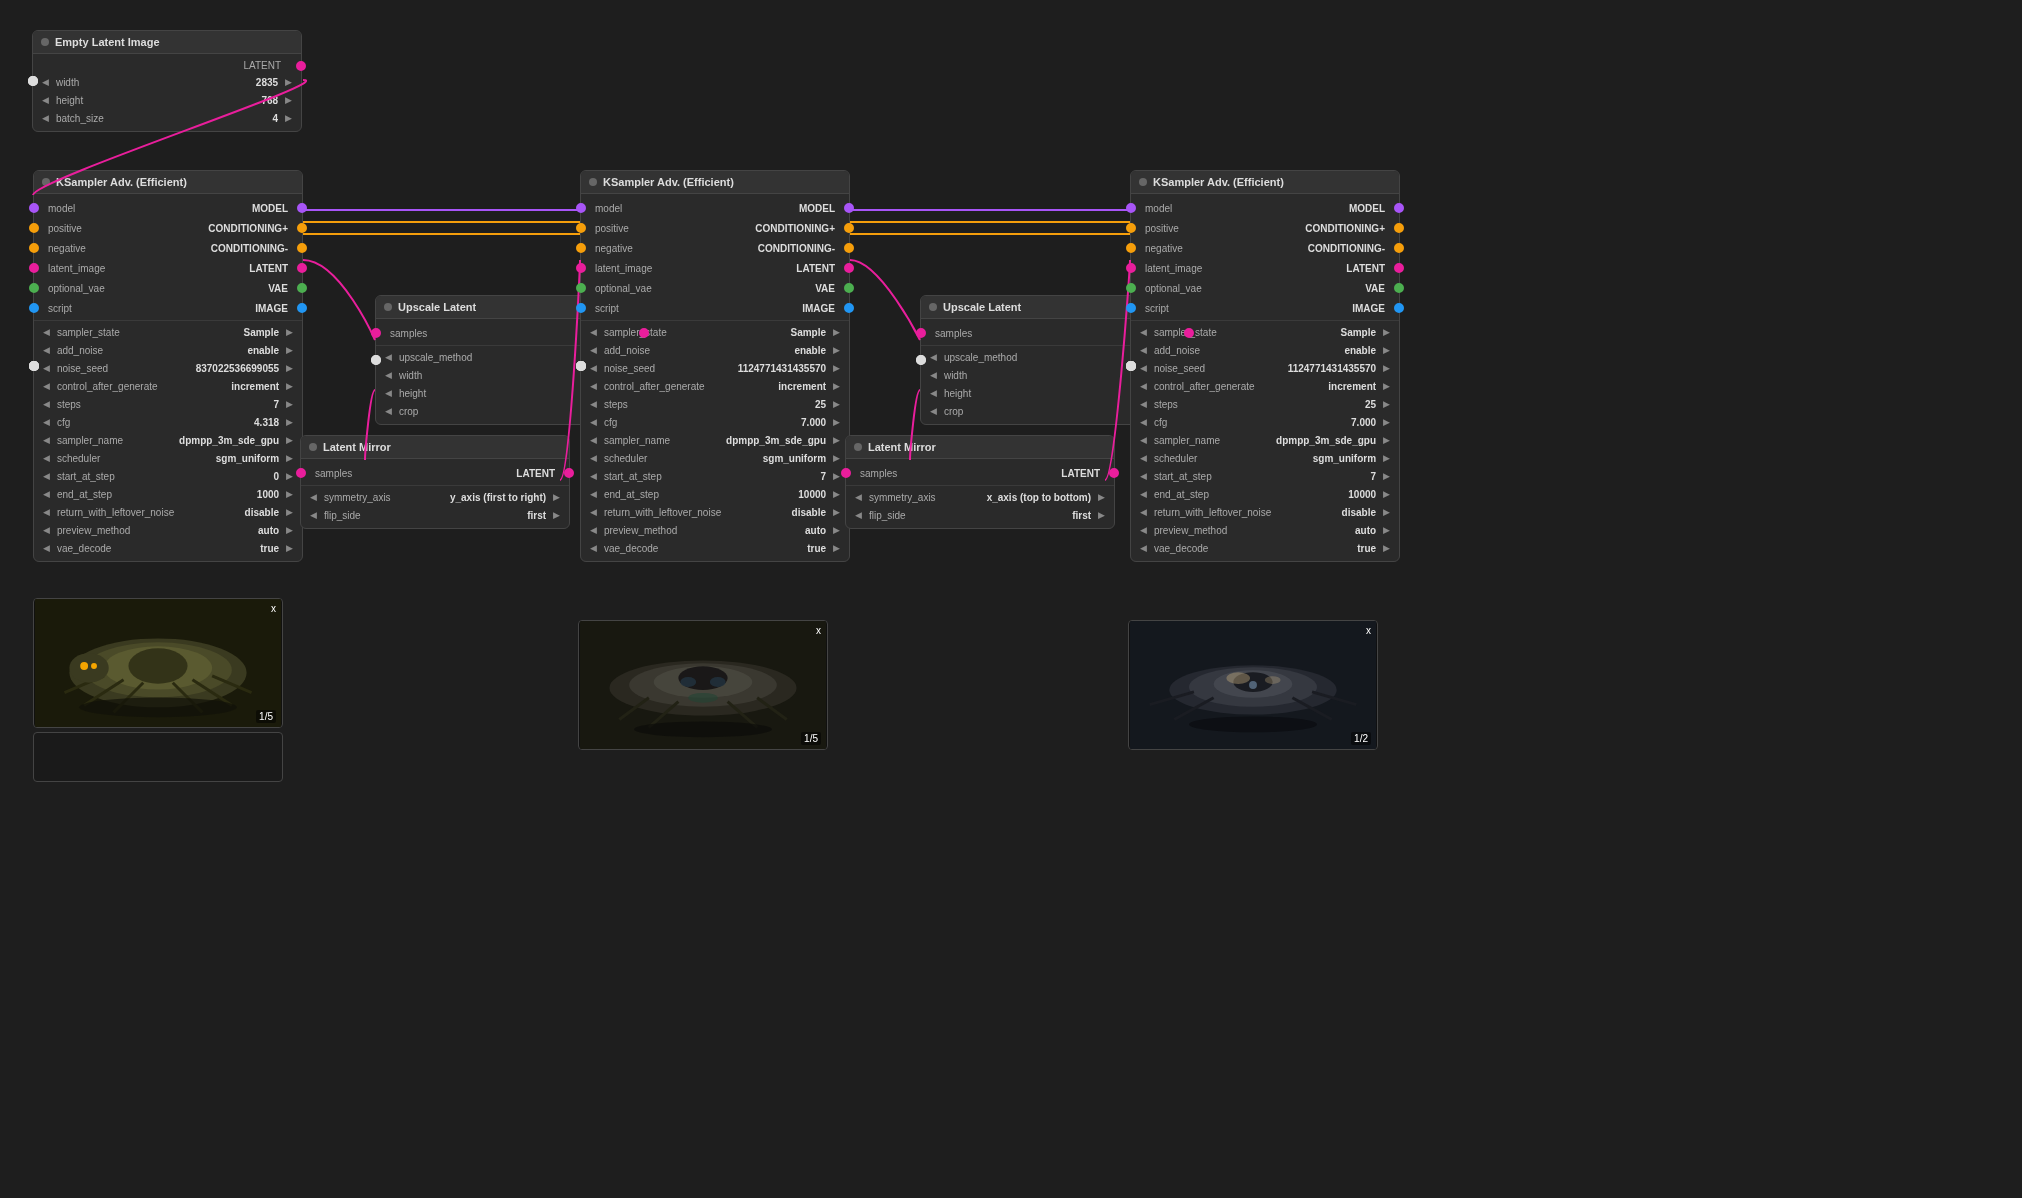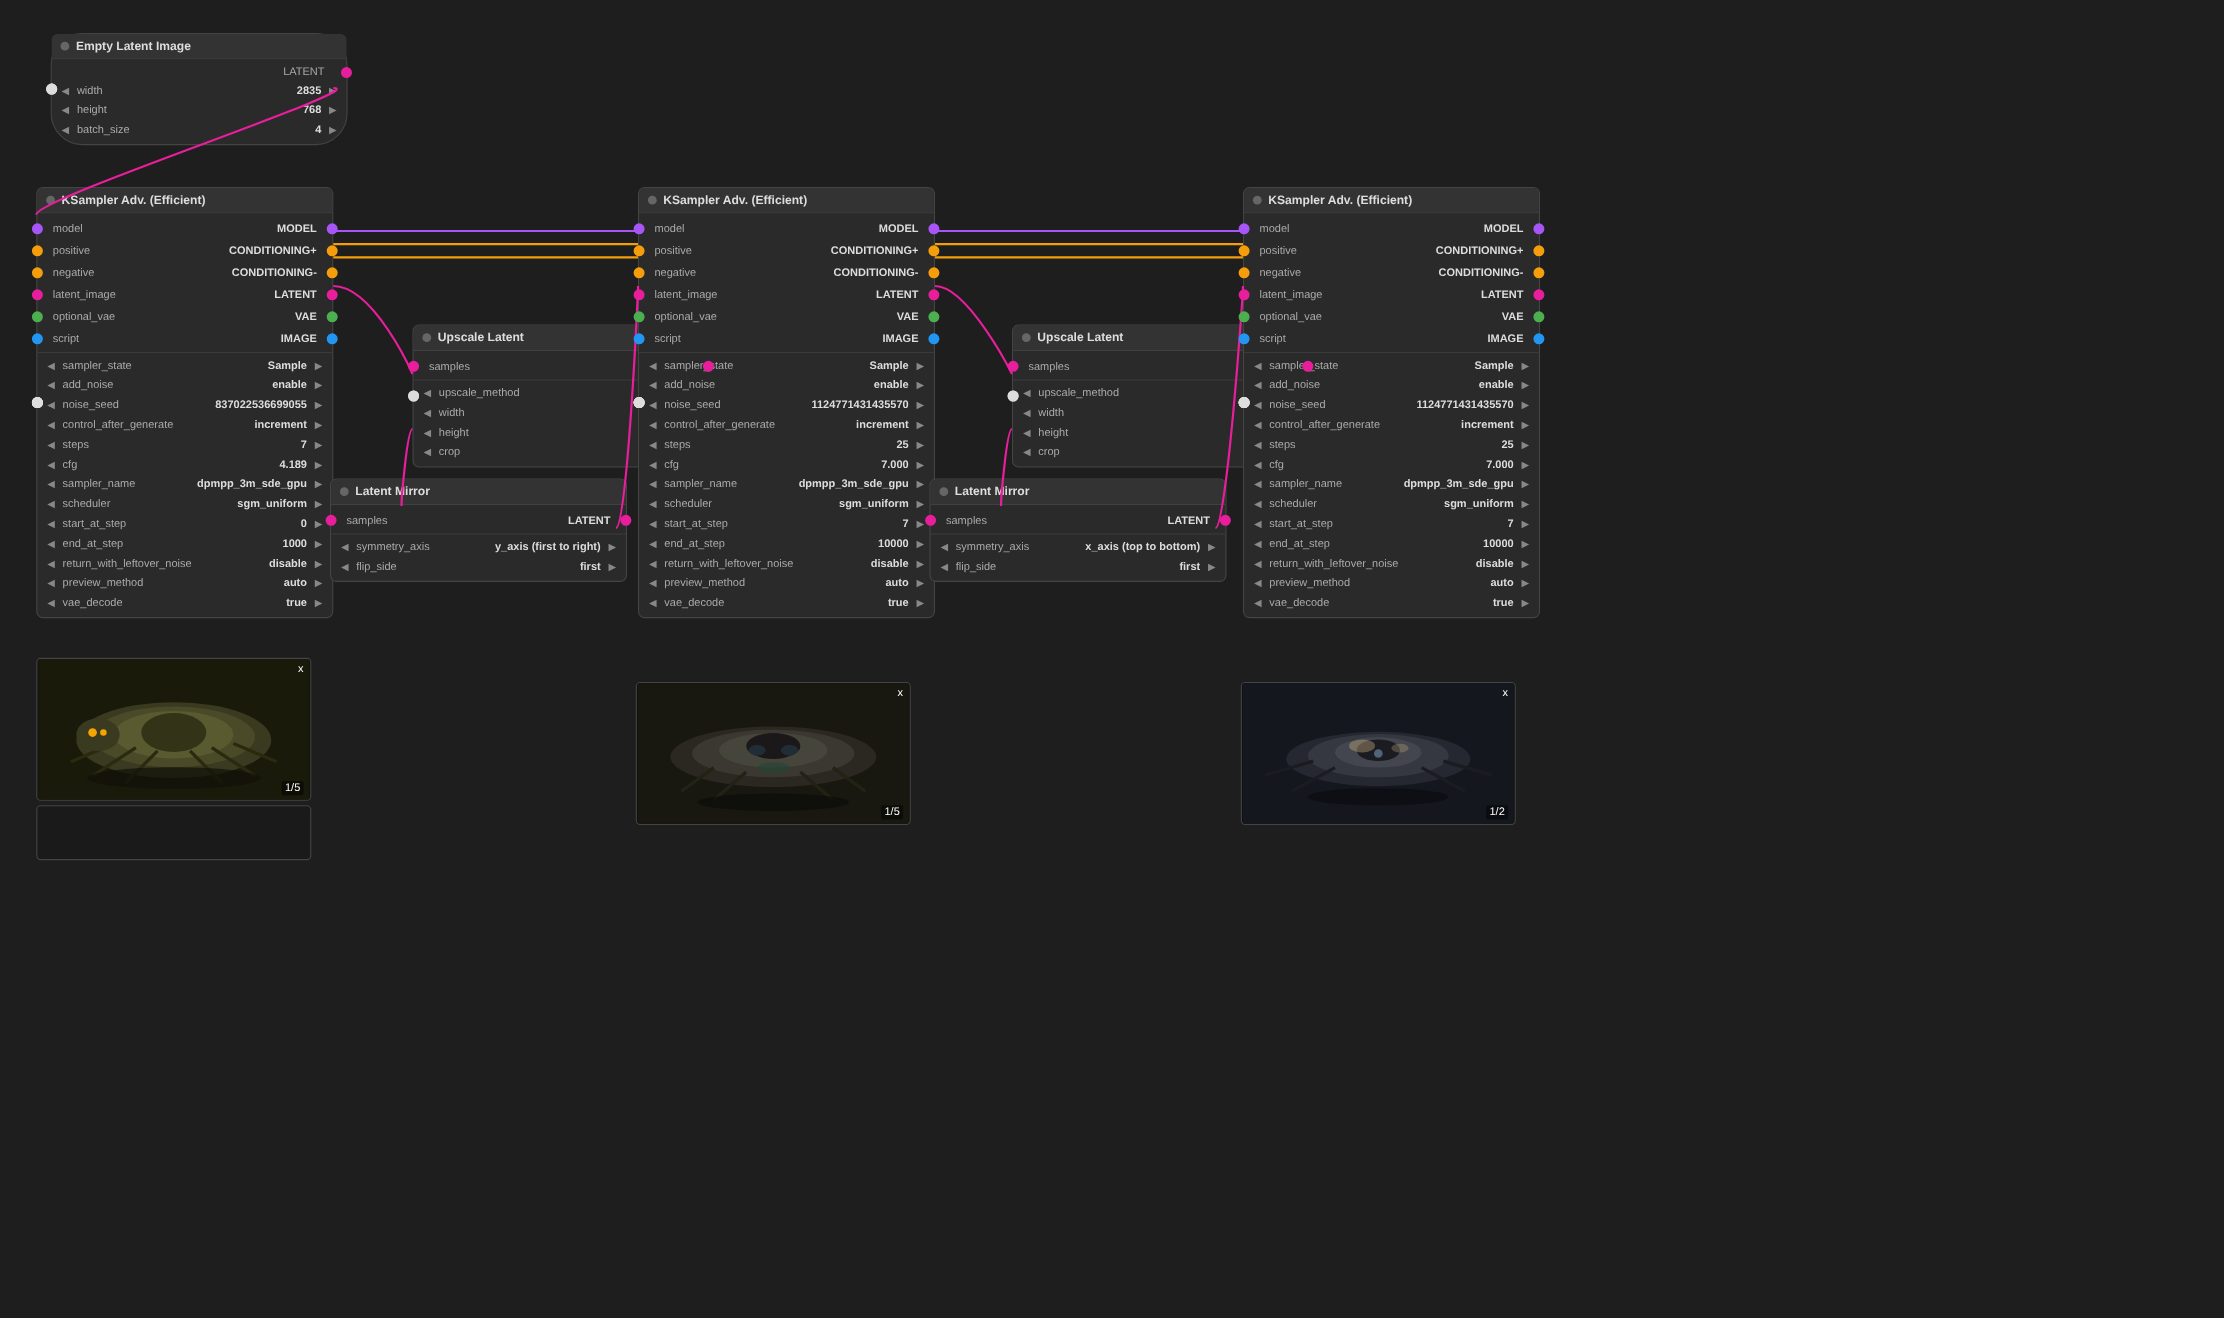--- a/index.html
+++ b/index.html
@@ -187,21 +187,21 @@
 
     <path d="M375,390 C370,390 365,455 365,460" stroke="#e91e9c" stroke-width="2" fill="none"></path>
 
     <path d="M850,260 C880,260 920,340 920,340" stroke="#e91e9c" stroke-width="2" fill="none"></path>
 
     <path d="M920,390 C915,390 910,455 910,460" stroke="#e91e9c" stroke-width="2" fill="none"></path>
 
     <path d="M1105,480 C1115,480 1130,270 1130,260" stroke="#e91e9c" stroke-width="2" fill="none"></path>
   </svg>
 
-  <div class="node" style="left:46px; top:30px; width:270px;border-radius:29px;">
+  <div class="node" style="left:32px; top:30px; width:270px;">
     <div class="node-header">
       <div class="node-header-dot"></div>
       <span class="node-title">Empty Latent Image</span>
     </div>
     <div class="node-body">
 
       <div class="node-output-row" style="position:relative; padding-right:14px;">
         <span class="output-label">LATENT</span>
         <div class="node-connector connector-right connector-latent"></div>
       </div>
@@ -306,21 +306,21 @@
         <div class="node-connector connector-left connector-white" style="left:-5px;"></div>
         <span class="arrow-btn">◀</span>
         <span class="field-name">steps</span>
         <span class="field-value">7</span>
         <span class="arrow-btn">▶</span>
       </div>
       <div class="field-row">
         <div class="node-connector connector-left connector-white" style="left:-5px;"></div>
         <span class="arrow-btn">◀</span>
         <span class="field-name">cfg</span>
-        <span class="field-value">4.189</span>
+        <span class="field-value">4.318</span>
         <span class="arrow-btn">▶</span>
       </div>
       <div class="field-row">
         <span class="arrow-btn">◀</span>
         <span class="field-name">sampler_name</span>
         <span class="field-value">dpmpp_3m_sde_gpu</span>
         <span class="arrow-btn">▶</span>
       </div>
       <div class="field-row">
         <span class="arrow-btn">◀</span>

